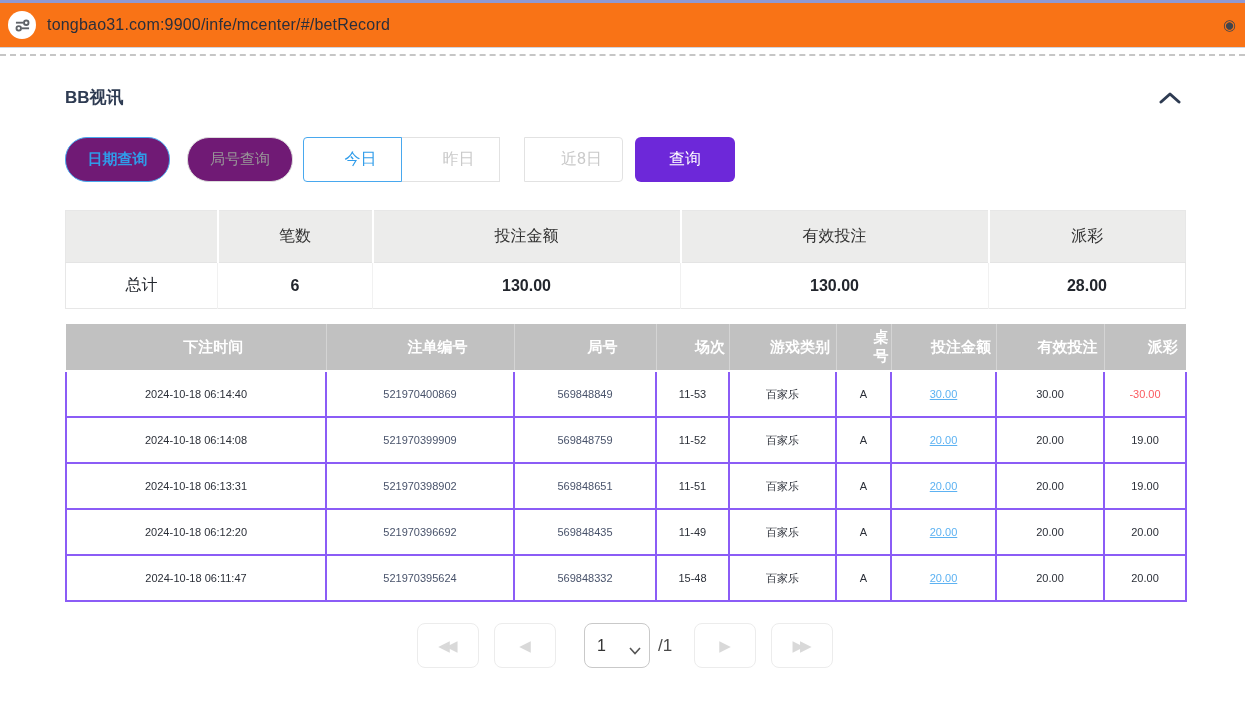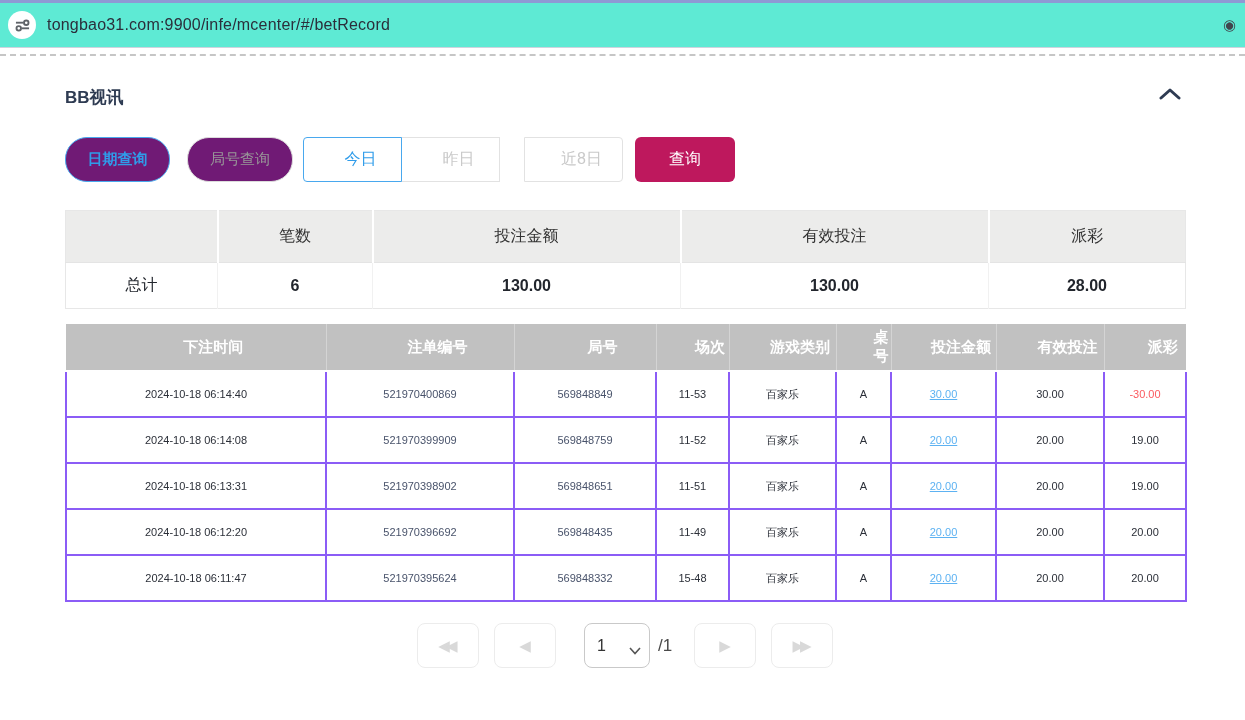--- a/index.html
+++ b/index.html
@@ -1,52 +1,52 @@
 <!DOCTYPE html>
 <html><head>
 <meta charset="utf-8">
 <style>
   * { margin:0; padding:0; box-sizing:border-box; }
   html,body { width:1245px; height:720px; overflow:hidden; background:#fff;
     font-family:"Liberation Sans","DejaVu Sans",sans-serif; }
 
   
   .top-strip { height:3px; background:#8f99d4; }
-  .addr-bar { height:45px; background:#5eead4; display:flex; align-items:center;
+  .addr-bar { height:45px; background:#f97316; display:flex; align-items:center;
     border-bottom:1px solid #cfd3de; }
   .tune-circle { width:28px; height:28px; border-radius:50%; background:#fff;
     margin-left:8px; display:flex; align-items:center; justify-content:center; }
   .url { margin-left:11px; font-size:16px; color:#2b2f3b; letter-spacing:.2px; }
   .record-icon { margin-left:auto; margin-right:9px; font-size:15px; color:#41454d; }
   .dashed-sep { border-top:2px dashed #c6c6c6; margin-top:6px; }
 
   
   .content { padding:0 60px 0 65px; }
-  .section-head { display:flex; justify-content:space-between; align-items:flex-start;
+  .section-head { display:flex; justify-content:space-between; align-items:flex-end;
     margin-top:30px; }
   .section-title { font-size:17px; font-weight:bold; color:#2e3b52; }
   .collapse-btn { background:none; border:none; cursor:pointer; padding:2px 4px; }
 
   
   .filter-row { display:flex; align-items:center; margin-top:28px; height:45px; }
   .pill { height:45px; border-radius:22px; background:#701a75; font-size:15px;
     display:flex; align-items:center; justify-content:center; cursor:pointer; }
   .pill.active { width:105px; border:1px solid #49a8ee; color:#2f9cea; font-weight:bold; }
   .pill.inactive { width:106px; border:1px solid #dcdcdc; color:#999; margin-left:17px; }
   .date-box { margin-left:19px; width:288px; height:45px; border:1px solid #dcdcdc;
     border-radius:4px; background:#fff; display:flex; align-items:center; padding:0 12px; }
   .date-box .cal { flex:0 0 auto; margin-right:12px; display:flex; }
   .date-text { font-size:17px; color:#2e333d; }
   .seg-group { display:flex; margin-left:10px; }
   .seg-btn { width:99px; height:45px; background:#fff; border:1px solid #e2e2e2;
     font-size:16px; color:#c9c9c9; cursor:pointer; margin-left:-1px;padding-left:16px; }
   .seg-btn:first-child { margin-left:0; border-radius:4px 0 0 4px; }
   .seg-btn:last-child { border-radius:0 4px 4px 0;margin-left:24px; }
   .seg-btn.active { border:1px solid #49a8ee; color:#2f9cea; position:relative; z-index:1; }
-  .search-btn { margin-left:12px; width:100px; height:45px; background:#be185d;
+  .search-btn { margin-left:12px; width:100px; height:45px; background:#6d28d9;
     border:none; border-radius:6px; color:#fff; font-size:16px; cursor:pointer; }
 
   
   table { border-collapse:collapse; width:1120px; table-layout:fixed; }
   .sum-table { margin-top:28px; border:1px solid #e7e7e7; }
   .sum-table th { background:#ececeb; height:52px; font-weight:400; font-size:16px;
     color:#333; border-right:2px solid #fff; border-bottom:1px solid #e4e4e4; }
   .sum-table th:last-child { border-right:none; }
   .sum-table td { height:46px; text-align:center; font-size:16px; color:#22262d;
     border-right:1px solid #f1f1f1; }

